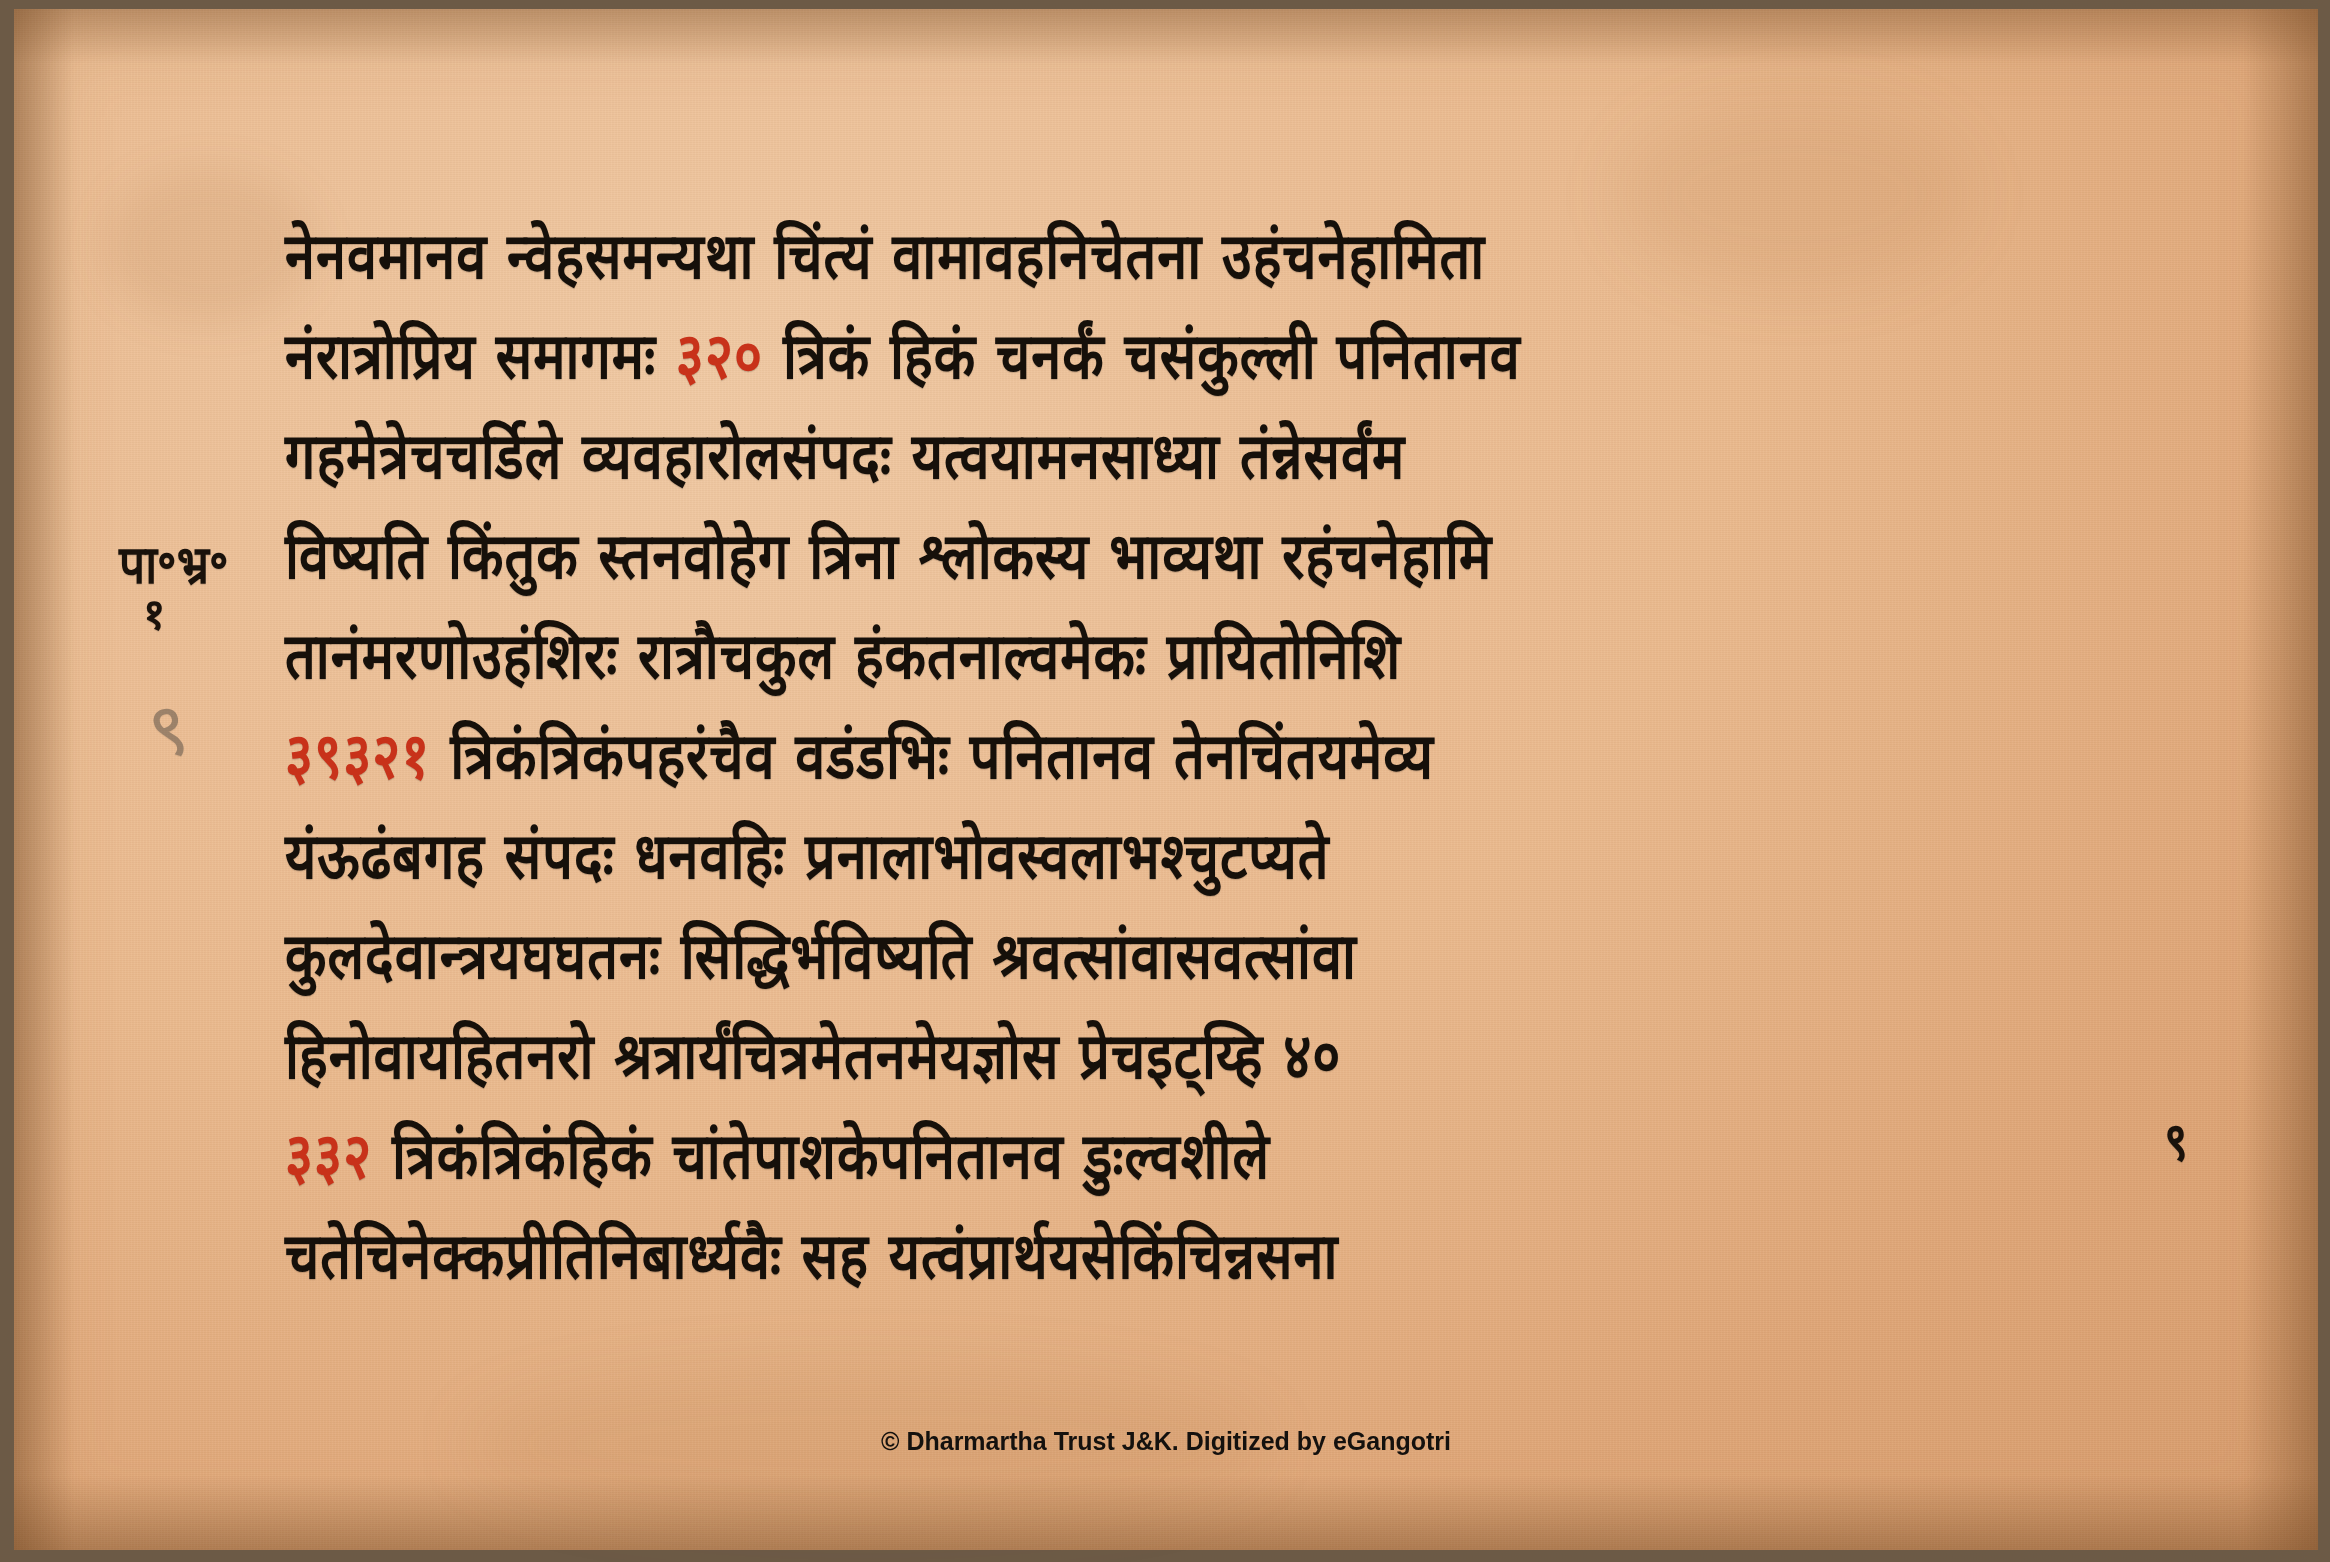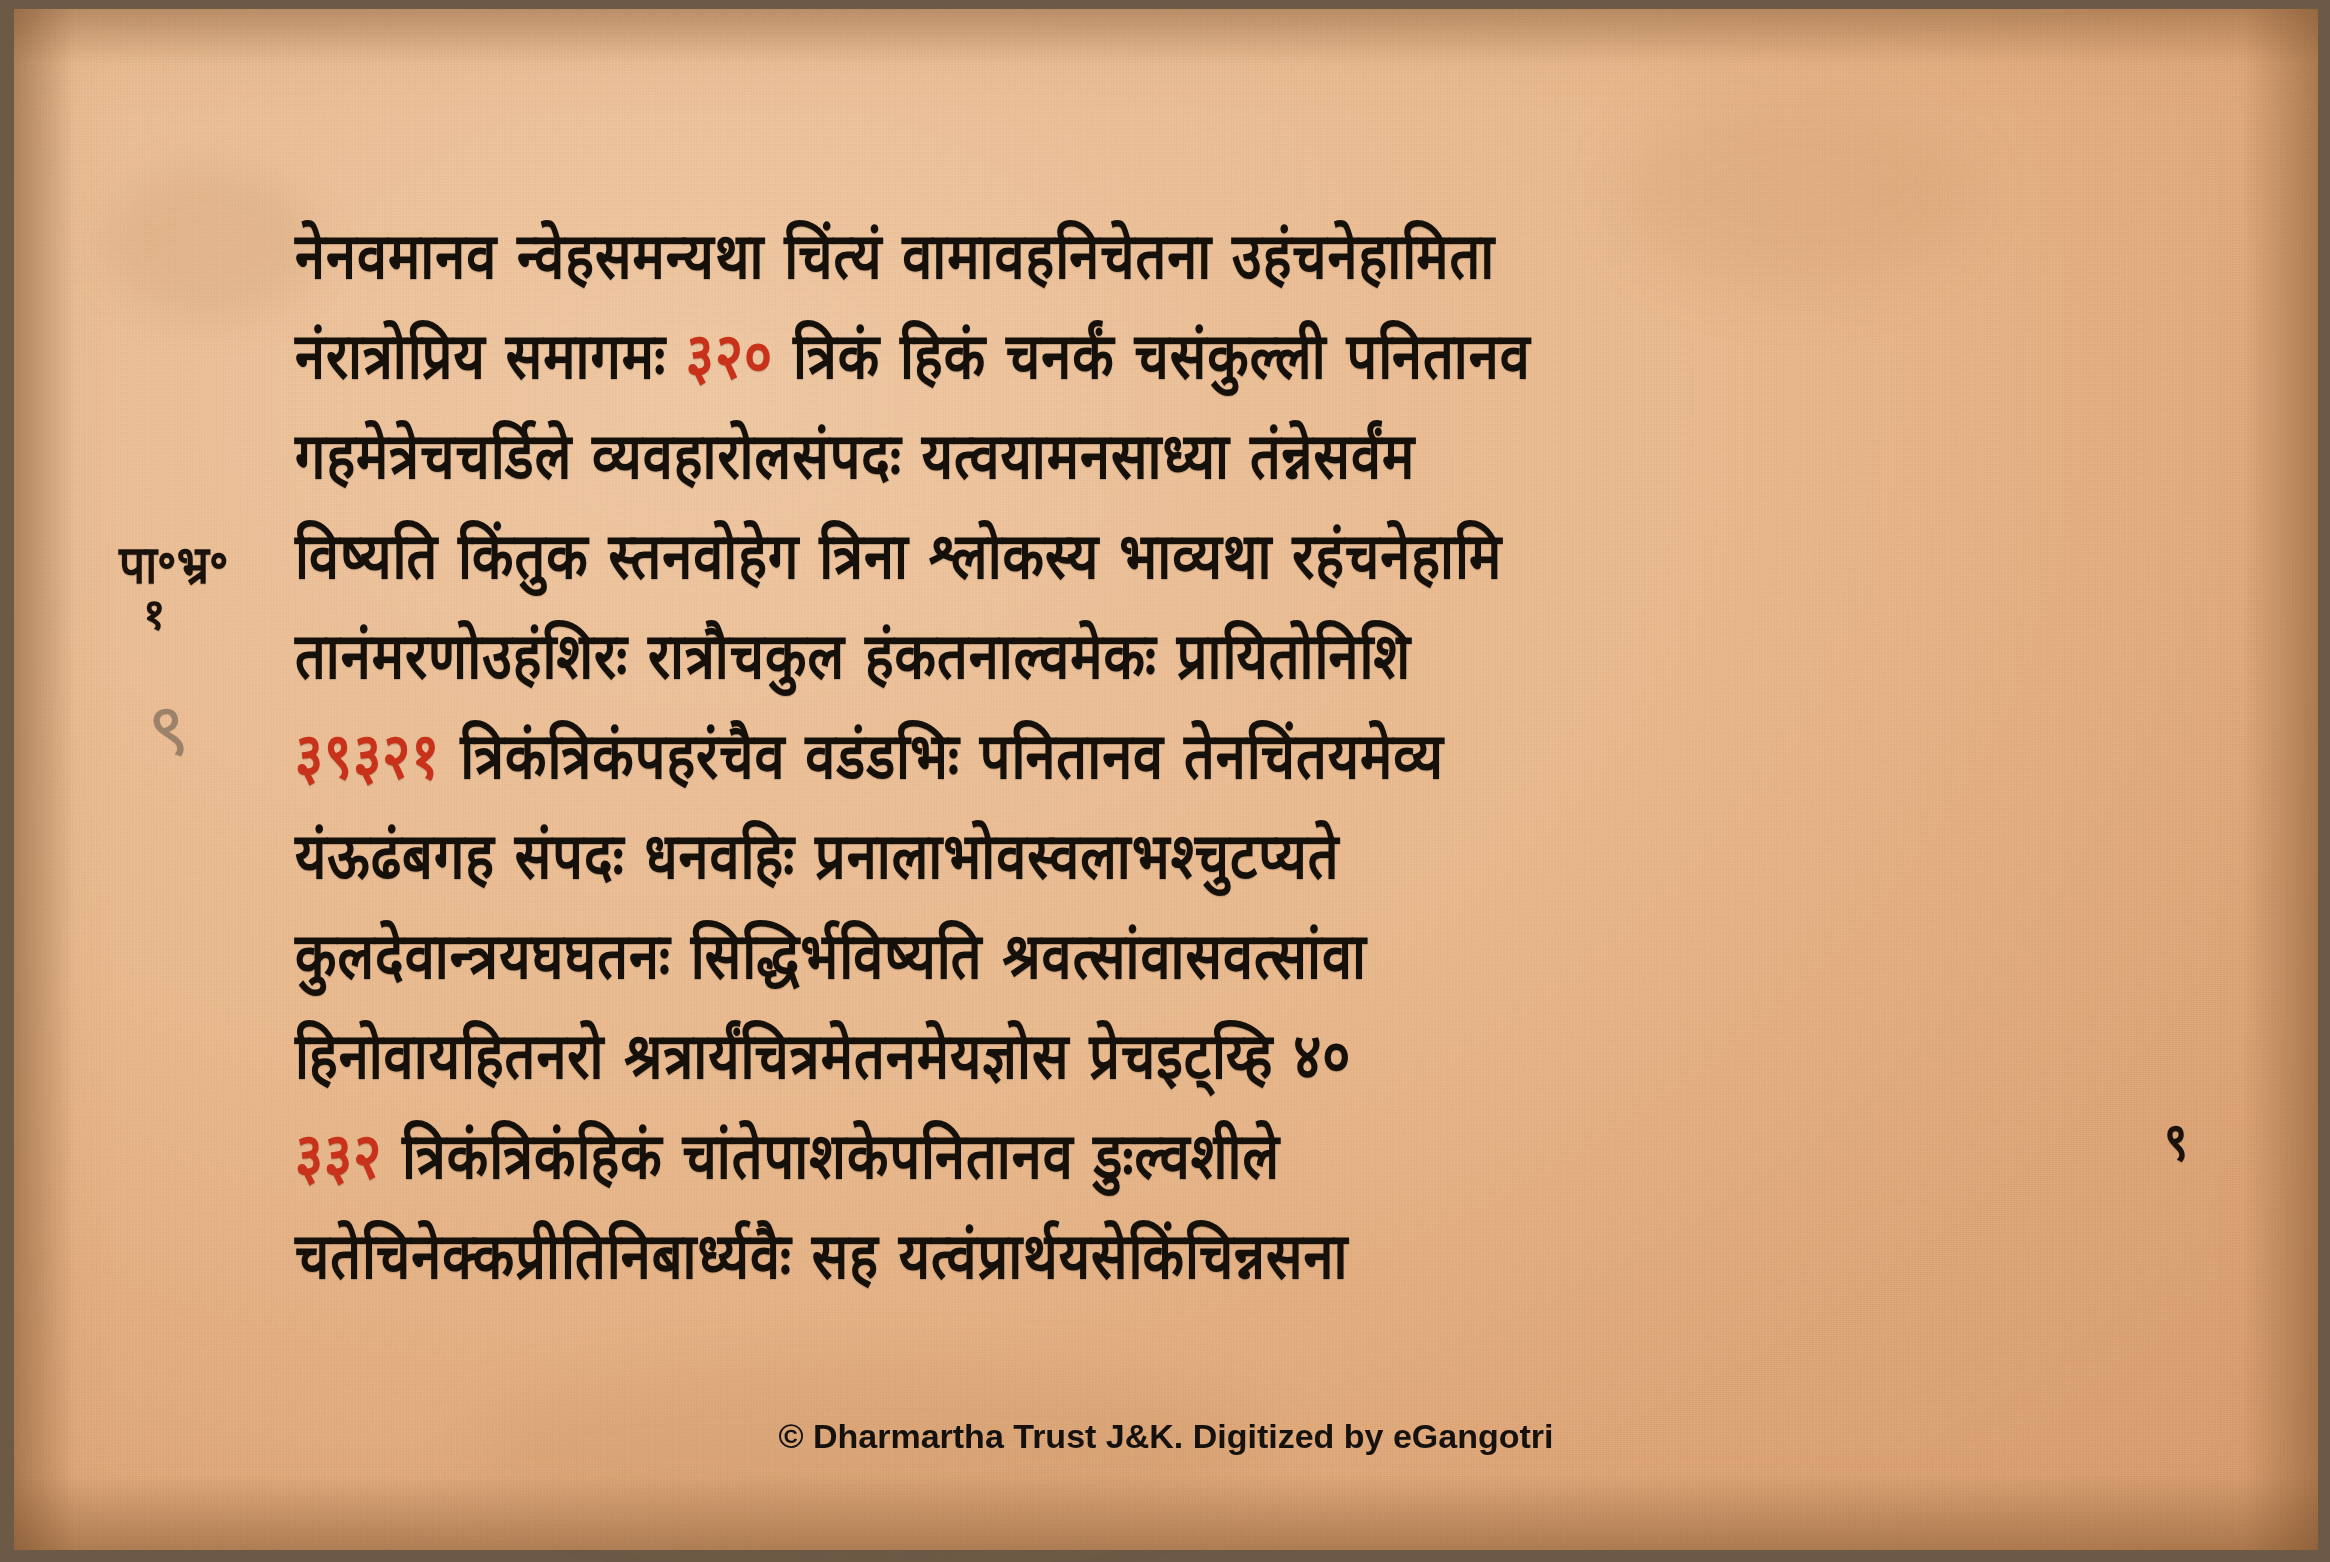--- a/index.html
+++ b/index.html
@@ -69,21 +69,21 @@
   .edge-dark-bottom {
     position: absolute;
     left: 0; right: 0; bottom: 0; height: 75px;
     background: linear-gradient(0deg, rgba(110,70,35,0.35), rgba(110,70,35,0));
     pointer-events: none;
   }
 
   
   .text-block {
     position: absolute;
-    left: 281px;
+    left: 271px;
     top: 216px;
     width: 1806px;
   }
   .ms-line {
     font-family: "DejaVu Sans", sans-serif;
     font-size: 54px;
     line-height: 1.0;
     color: #16100a;
     white-space: nowrap;
     letter-spacing: 1px;
@@ -132,21 +132,21 @@
     transform: scaleY(1.15);
   }
 
   .credit {
     position: absolute;
     left: 0;
     right: 0;
     bottom: 94px;
     text-align: center;
     font-family: "Liberation Sans", sans-serif;
-    font-size: 34px;
+    font-size: 25px;
     font-weight: 700;
     color: #14110e;
   }
 </style>
 </head>
 <body>
 
 <div id="page">
   <div class="scan-bg"></div>
 

